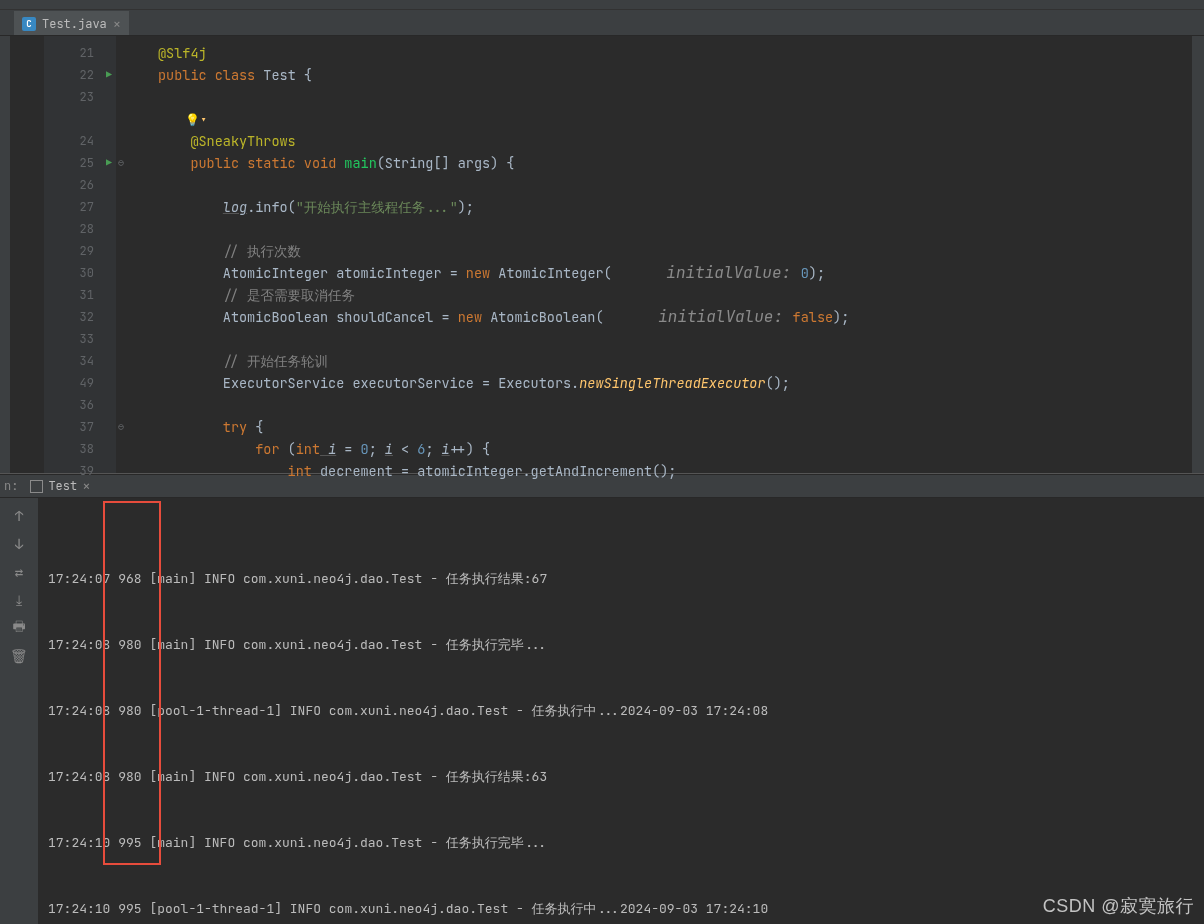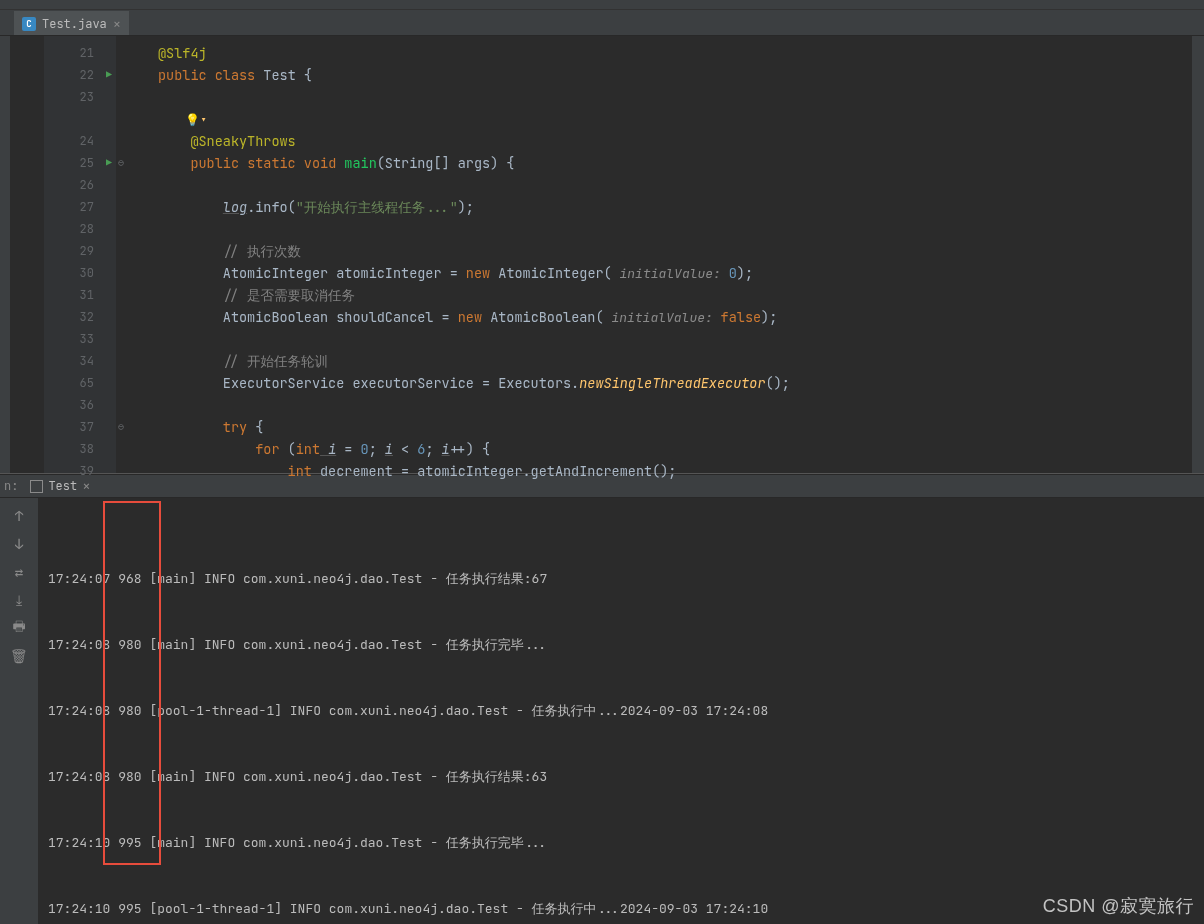--- a/index.html
+++ b/index.html
@@ -103,21 +103,21 @@
       background: #3c3f41;
     }
     .kw { color: #cc7832; text-align: right; }
     .ann { color: #bbb529; }
     .str { color: #6a8759; }
     .num { color: #6897bb; }
     .cls { color: #a9b7c6; }
     .comm { color: #808080; }
     .fn-italic { color: #ffc66d; font-style: italic; }
     .fn { color: #22c55e; }
-    .param { color: #8a8a8a; font-style: italic; font-size: 13px; }
+    .param { color: #8a8a8a; font-style: italic; font-size: 16px; margin-left: 45px; }
     .var-italic { font-style: italic; color: #a9b7c6; text-decoration: underline; text-decoration-color: #555; }
     .run-tab-bar {
       height: 24px;
       background: #3c3f41;
       border-top: 1px solid #282828;
       border-bottom: 1px solid #282828;
       display: flex;
       align-items: center;
       padding-left: 4px;
       gap: 6px;
@@ -252,21 +252,21 @@
     <div class="line-row">
         <span>32</span>
       </div>
     <div class="line-row">
         <span>33</span>
       </div>
     <div class="line-row">
         <span>34</span>
       </div>
     <div class="line-row">
-        <span>65</span>
+        <span>49</span>
       </div>
     <div class="line-row">
         <span>36</span>
       </div>
     <div class="line-row">
         <span>37</span>
         <span class="fold-mark">⊖</span>
       </div>
     <div class="line-row">
         <span>38</span>

